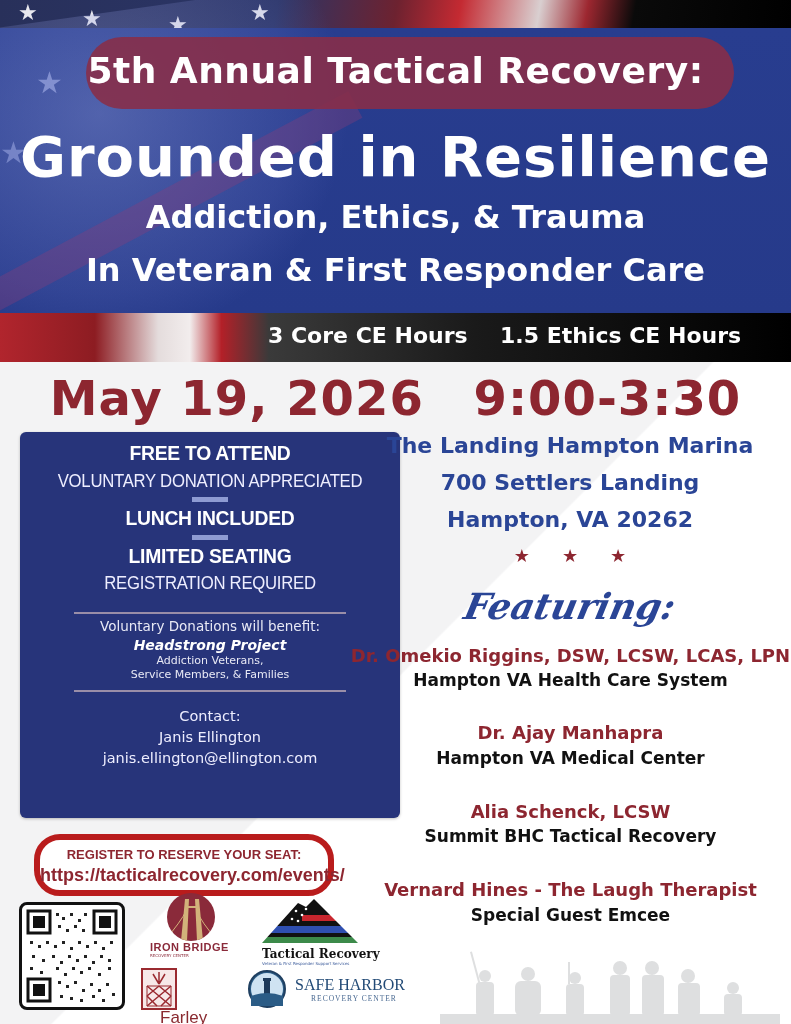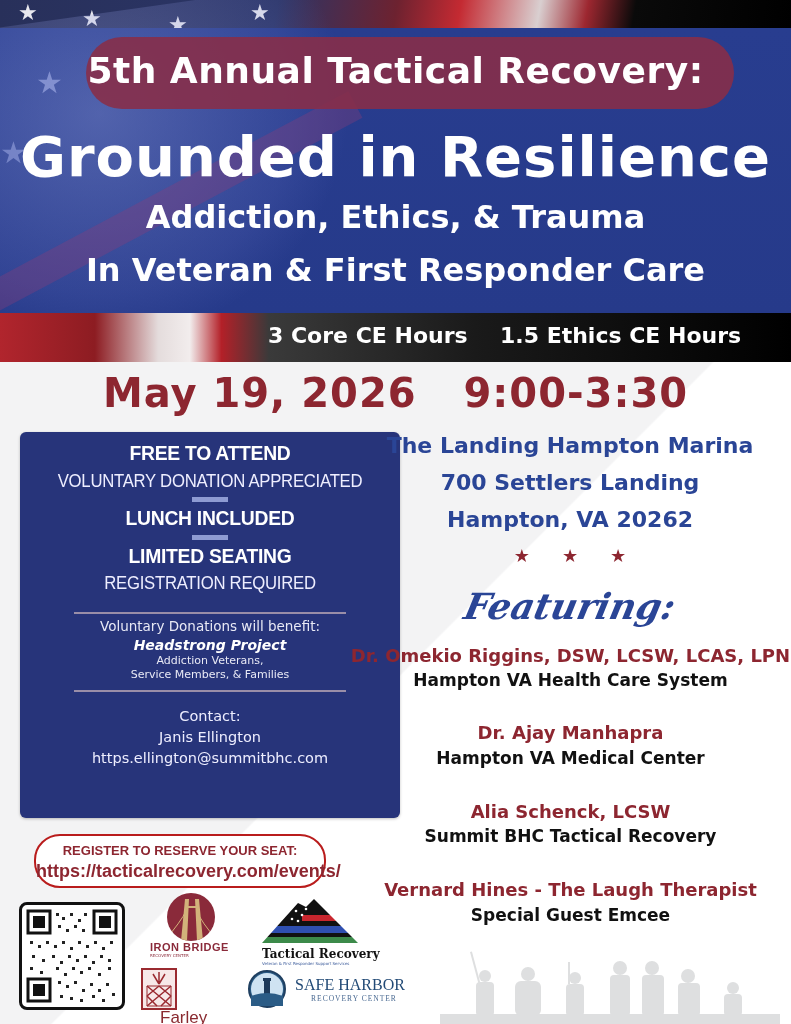--- a/index.html
+++ b/index.html
@@ -23,36 +23,36 @@
   .title-line1 { position:absolute; left:0; top:50px; width:791px; text-align:center; color:#fff; font-weight:bold; font-size:36px; letter-spacing:0.5px; }
   .title-main { position:absolute; left:0; top:124px; width:791px; text-align:center; color:#fff; font-weight:bold; font-size:56px; letter-spacing:1px; }
   .sub1 { position:absolute; left:0; top:198px; width:791px; text-align:center; color:#fff; font-weight:bold; font-size:32px; }
   .sub2 { position:absolute; left:0; top:251px; width:791px; text-align:center; color:#fff; font-weight:bold; font-size:32px; }
   .ce1 { position:absolute; left:268px; top:323px; color:#fff; font-weight:bold; font-size:22px; }
   .ce2 { position:absolute; left:500px; top:323px; color:#fff; font-weight:bold; font-size:22px; }
 
   
   .diag { position:absolute; left:0; top:362px; width:791px; height:662px;
     background: linear-gradient(135deg, #f3f3f4 0%, #f3f3f4 49%, #ffffff 49.2%, #ffffff 100%); }
-  .date-line { position:absolute; left:0; top:370px; width:791px; text-align:center; color:#8d2630; font-weight:bold; font-size:40px; letter-spacing:1px; }
+  .date-line { position:absolute; left:0; top:370px; width:791px; text-align:center; color:#8d2630; font-weight:bold; font-size:48px; letter-spacing:1px; }
   .date-line span { margin:0 16px; }
 
   
   .panel { position:absolute; left:20px; top:432px; width:380px; height:386px; background:#27347a; border-radius:6px; box-shadow:0 1px 3px rgba(0,0,0,0.25); color:#fff; text-align:center; }
   .p-head { font-family:"Liberation Sans", sans-serif; font-weight:bold; font-size:21px; letter-spacing:-0.3px; transform:scaleX(0.92); }
   .p-sub { font-family:"Liberation Sans", sans-serif; font-size:19px; letter-spacing:-0.3px; transform:scaleX(0.88); color:#eef; }
   .p-bar { width:36px; height:5px; background:#8e9bd2; margin:5px auto 4px auto; }
   .p-rule { width:272px; height:2px; background:#9a8ea8; margin:0 auto; }
   .p-small { font-size:13.5px; color:#e8e9f5; }
   .p-italic { font-weight:bold; font-style:italic; font-size:14px; }
   .p-tiny { font-size:11px; color:#e8e9f5; line-height:14px; }
   .p-contact { font-size:14.5px; color:#eef; line-height:21px; }
 
   
-  .reg { position:absolute; left:34px; top:834px; width:288px; height:50px; border:2px solid #b91c1c; border-radius:26px; background:#fff; text-align:center; color:#8d2630; font-family:"Liberation Sans", sans-serif; font-weight:bold; }
+  .reg { position:absolute; left:34px; top:834px; width:288px; height:50px; border:6px solid #b91c1c; border-radius:26px; background:#fff; text-align:center; color:#8d2630; font-family:"Liberation Sans", sans-serif; font-weight:bold; }
   .reg .l1 { font-size:13px; margin-top:7px; }
   .reg .l2 { font-size:18px; margin-top:3px; }
 
   
   .qr { position:absolute; left:19px; top:902px; width:106px; height:108px; border:3px solid #111; border-radius:8px; background:#fff; box-sizing:border-box; overflow:hidden; }
   .logo { position:absolute; }
   .ib-circle { width:48px; height:48px; border-radius:50%; background:#8a2a3a; margin:0 auto; position:relative; overflow:hidden; }
   .ib-text { font-family:"Liberation Sans", sans-serif; font-weight:bold; color:#8a2a3a; font-size:11px; letter-spacing:0.5px; }
   .ib-sub { font-size:4px; color:#8a2a3a; }
   .tr-title { font-family:"DejaVu Serif", serif; font-weight:bold; font-size:12px; color:#111; white-space:nowrap; }
@@ -114,21 +114,21 @@
   <div class="p-head">LIMITED SEATING</div>
   <div class="p-sub" style="margin-top:4px;">REGISTRATION REQUIRED</div>
   <div class="p-rule" style="margin-top:18px;"></div>
   <div class="p-small" style="margin-top:4px;">Voluntary Donations will benefit:</div>
   <div class="p-italic" style="margin-top:3px;">Headstrong Project</div>
   <div class="p-tiny" style="margin-top:1px;">Addiction Veterans,</div>
   <div class="p-tiny">Service Members, &amp; Families</div>
   <div class="p-rule" style="margin-top:8px;"></div>
   <div class="p-contact" style="margin-top:14px;">Contact:</div>
   <div class="p-contact">Janis Ellington</div>
-  <div class="p-contact">https.ellington@summitbhc.com</div>
+  <div class="p-contact">janis.ellington@ellington.com</div>
 </div>
 
 <div class="reg">
   <div class="l1">REGISTER TO RESERVE YOUR SEAT:</div>
   <div class="l2">https://tacticalrecovery.com/events/</div>
 </div>
 
 <div class="qr">
   <svg width="100" height="102" viewBox="0 0 100 102">
     <rect x="6" y="6" width="22" height="22" fill="none" stroke="#111" stroke-width="3"></rect>

